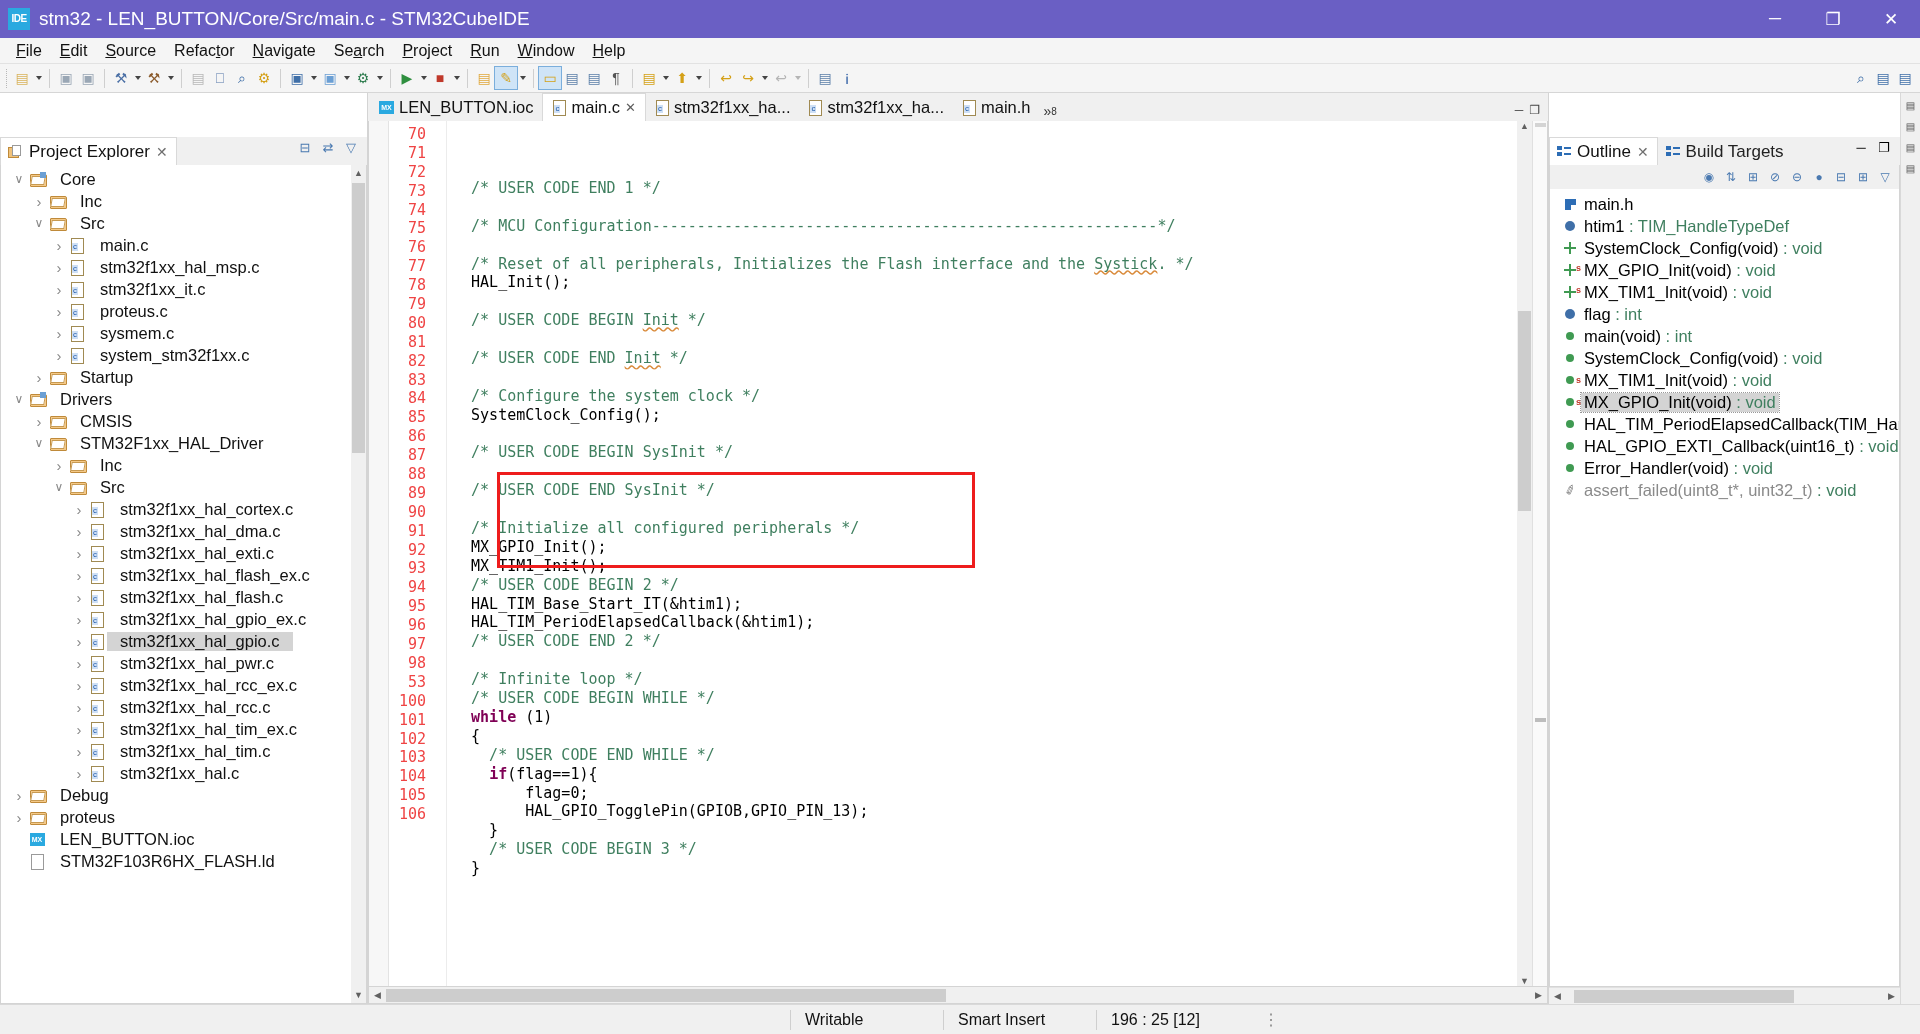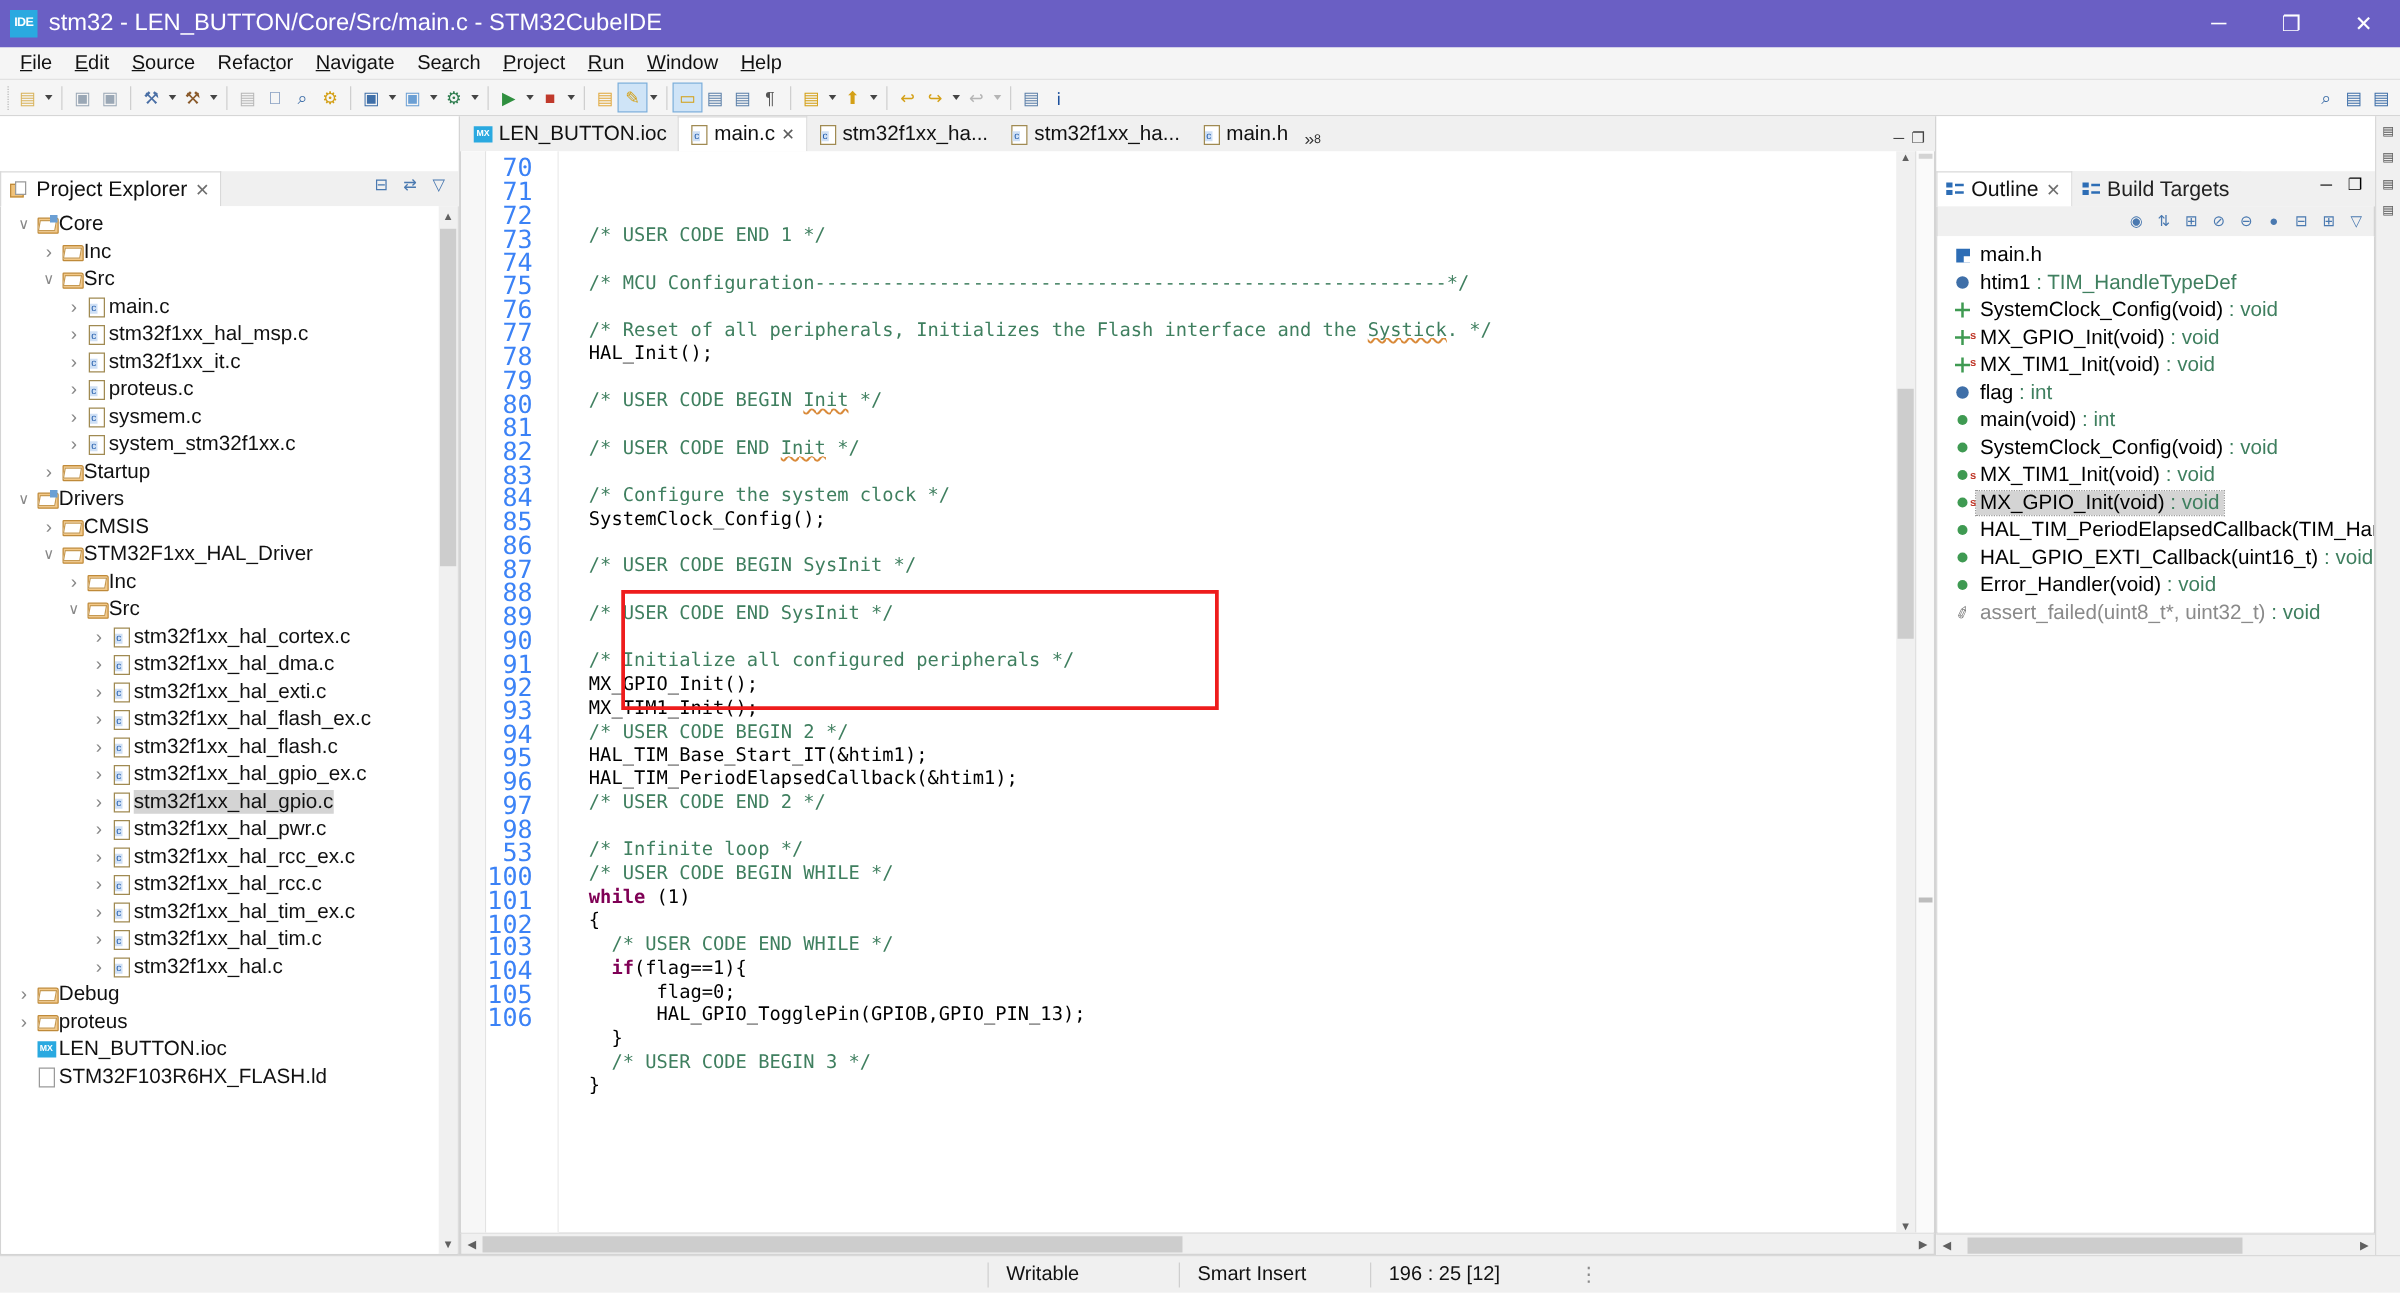--- a/index.html
+++ b/index.html
@@ -77,21 +77,21 @@
 
   
   .explorer { width:368px; flex:0 0 368px; border-right:1px solid #d4d4d4; }
   .tree { flex:1 1 auto; overflow:hidden; position:relative; background:#fff; padding-top:3px; }
   .trow { height:22px; display:flex; align-items:center; font-size:16.5px; white-space:nowrap; color:#111; }
   .trow.sel .tlabel { background:#d4d4d4; }
   .tarrow { width:16px; text-align:center; color:#888; font-size:11px; flex:0 0 16px; }
   .tarrow.open:before { content:"\2228"; font-size:12px; }
   .tarrow.closed:before { content:"\203A"; font-size:15px; }
   .ticon { width:20px; flex:0 0 20px; display:flex; align-items:center; justify-content:center; }
-  .tlabel { padding:0 0; }
+  .tlabel { padding:0 13px; }
   
   .fldr { width:15px; height:12px; position:relative; }
   .fldr:before { content:""; position:absolute; left:0; top:1px; width:15px; height:11px;
      background:#f5c987; border:1px solid #bf8a3a; border-radius:1px 2px 1px 1px; }
   .fldr:after { content:""; position:absolute; left:1px; top:3px; width:12px; height:7px;
      background:#fff; border:1px solid #c79a52; transform:skewX(-10deg); }
   .fldr.proj:before { background:#f5c987; }
   .fldr.proj .badge { position:absolute; right:-1px; top:-1px; width:6px; height:6px; background:#6b9fd4; z-index:3; }
   
   .cfile { width:14px; height:15px; position:relative; }
@@ -118,21 +118,21 @@
     font-size:16.5px; white-space:nowrap; color:#111; background:#f0f0f0;
   }
   .etab.active { background:#fff; border-top:1px solid #d9d9d9; border-left:1px solid #d9d9d9; border-right:1px solid #d9d9d9; }
   .etab .xq { font-size:13px; color:#5c5c5c; }
   .etab-ovf { margin-left:4px; display:flex; align-items:center; font-size:14px; color:#333; padding-bottom:2px; }
   .etabs .right-tools { margin-left:auto; display:flex; align-items:center; gap:6px; padding:0 8px 4px 0; color:#444; font-size:12px; }
 
   .ed-wrap { flex:1 1 auto; display:flex; min-height:0; border:1px solid #d4d4d4; border-top:none; background:#fff; position:relative; }
   .ed-gutter-icons { width:20px; flex:0 0 20px; background:#f7f7f7; border-right:1px solid #e3e3e3; }
   .ed-lines { width:44px; flex:0 0 44px; background:#fff; text-align:right; padding-right:7px;
-     font-family:"DejaVu Sans Mono", monospace; font-size:20px; color:#3b82f6; padding-top:4px; }
+     font-family:"DejaVu Sans Mono", monospace; font-size:15px; color:#ef4444; padding-top:4px; }
   .ed-lines div { height:18.9px; line-height:18.9px; }
   .ed-fold { width:14px; flex:0 0 14px; background:#fff; border-right:1px solid #ececec; }
   .ed-code {
     flex:1 1 auto; min-width:0; overflow:hidden; position:relative;
     font-family:"DejaVu Sans Mono", monospace; font-size:15px; padding-top:4px; padding-left:6px;
     white-space:pre; color:#000;
   }
   .ed-code div { height:18.9px; line-height:18.9px; }
   .cm { color:#3f7f5f; }       
   .kw { color:#7f0055; font-weight:bold; }  

